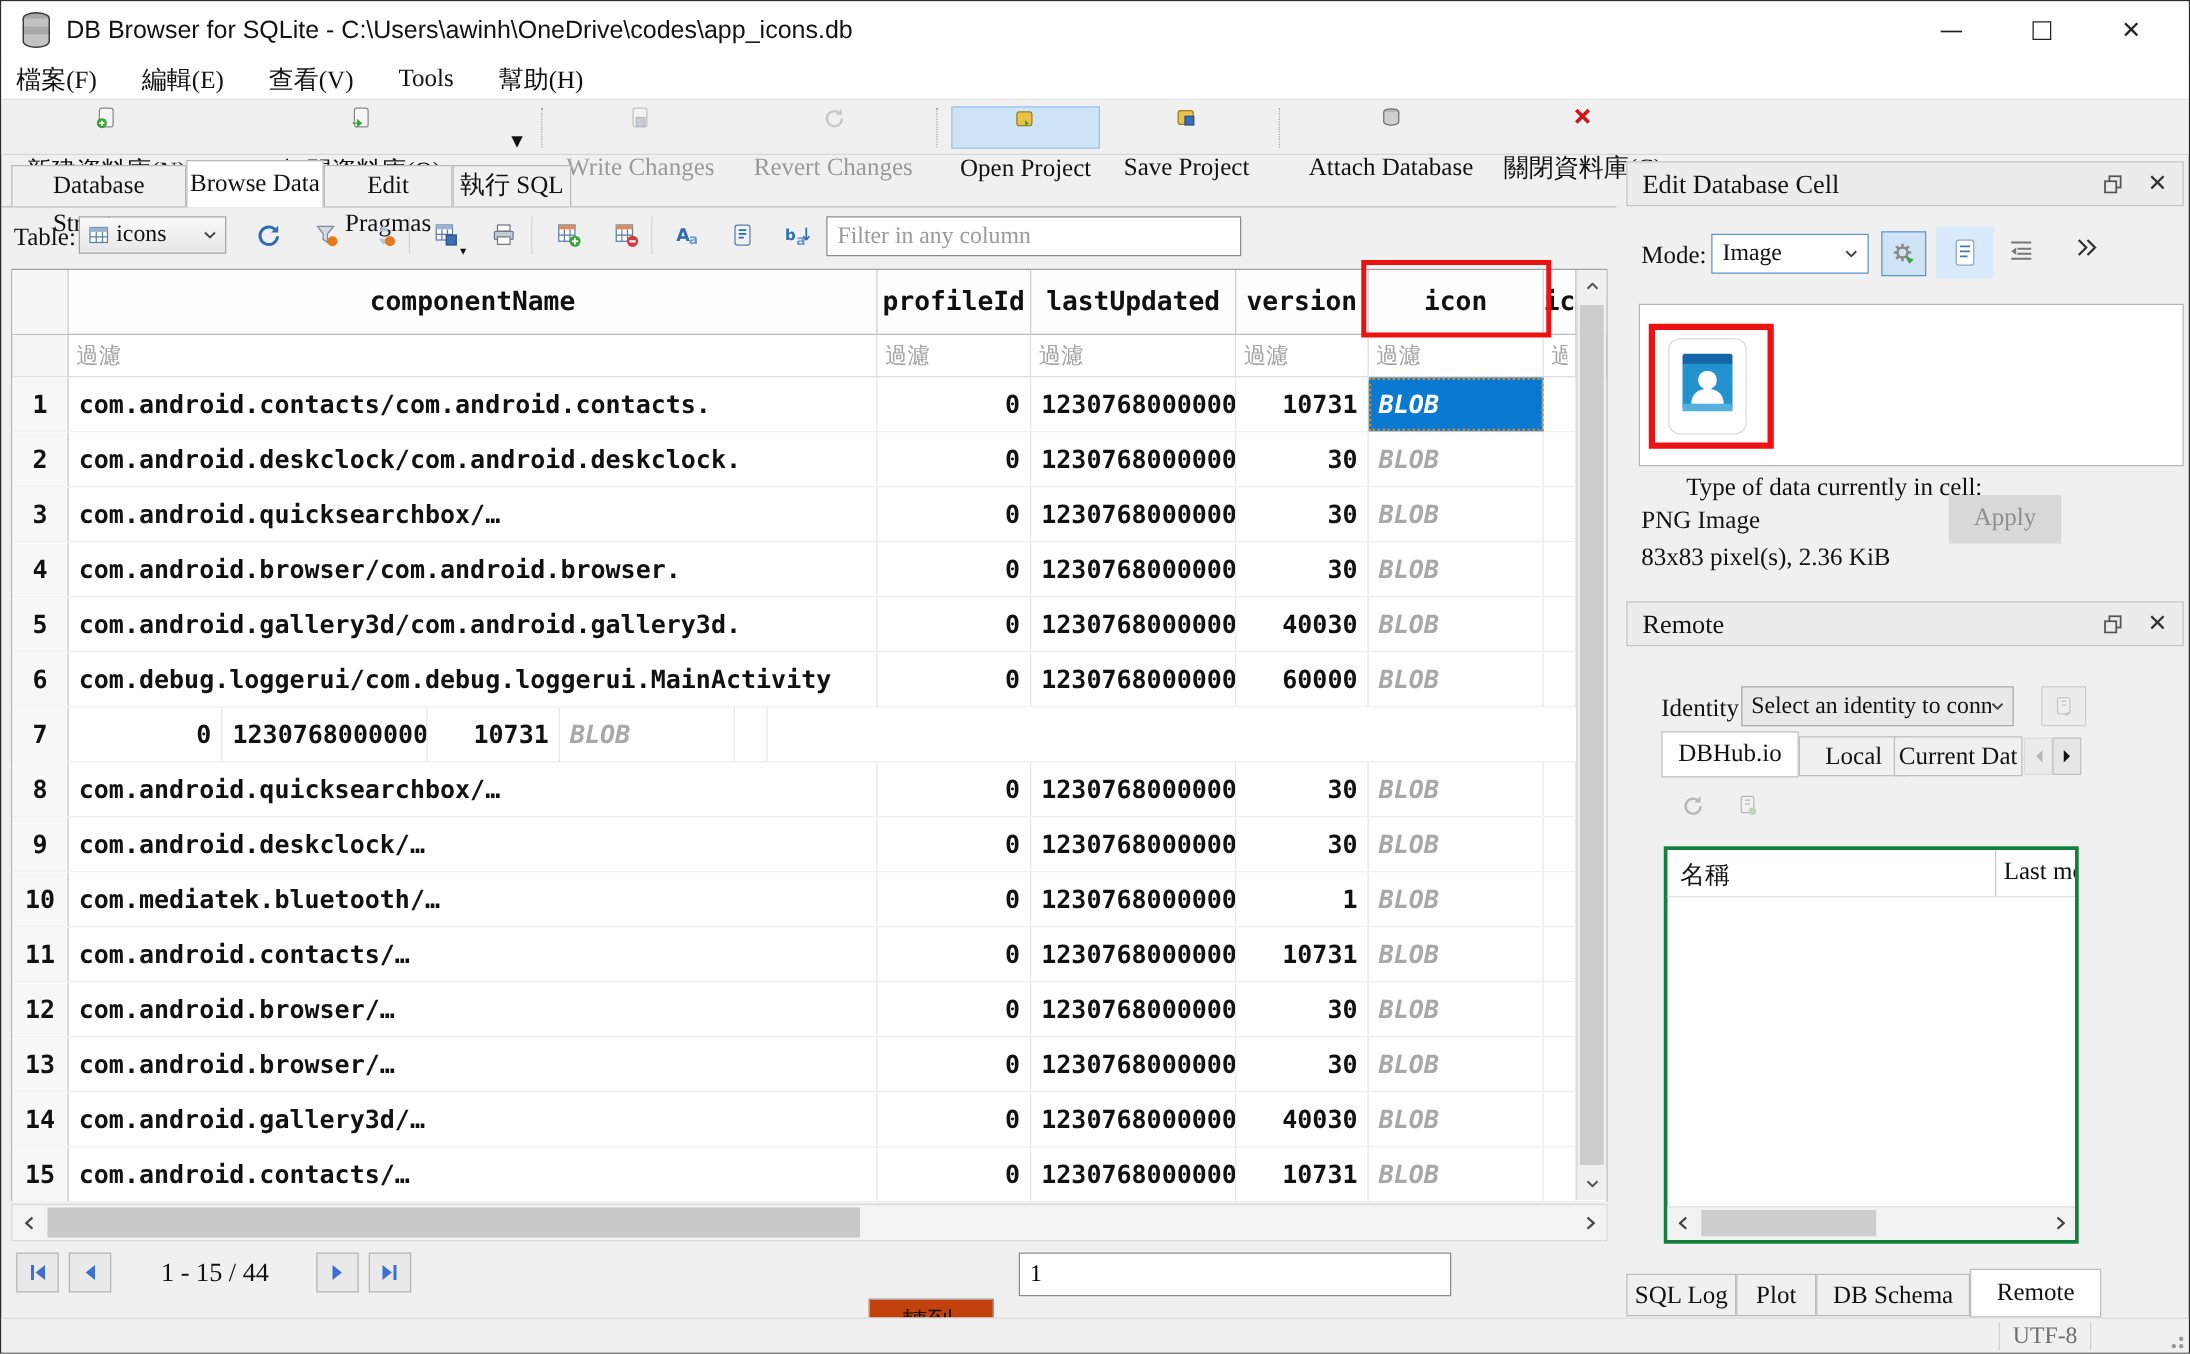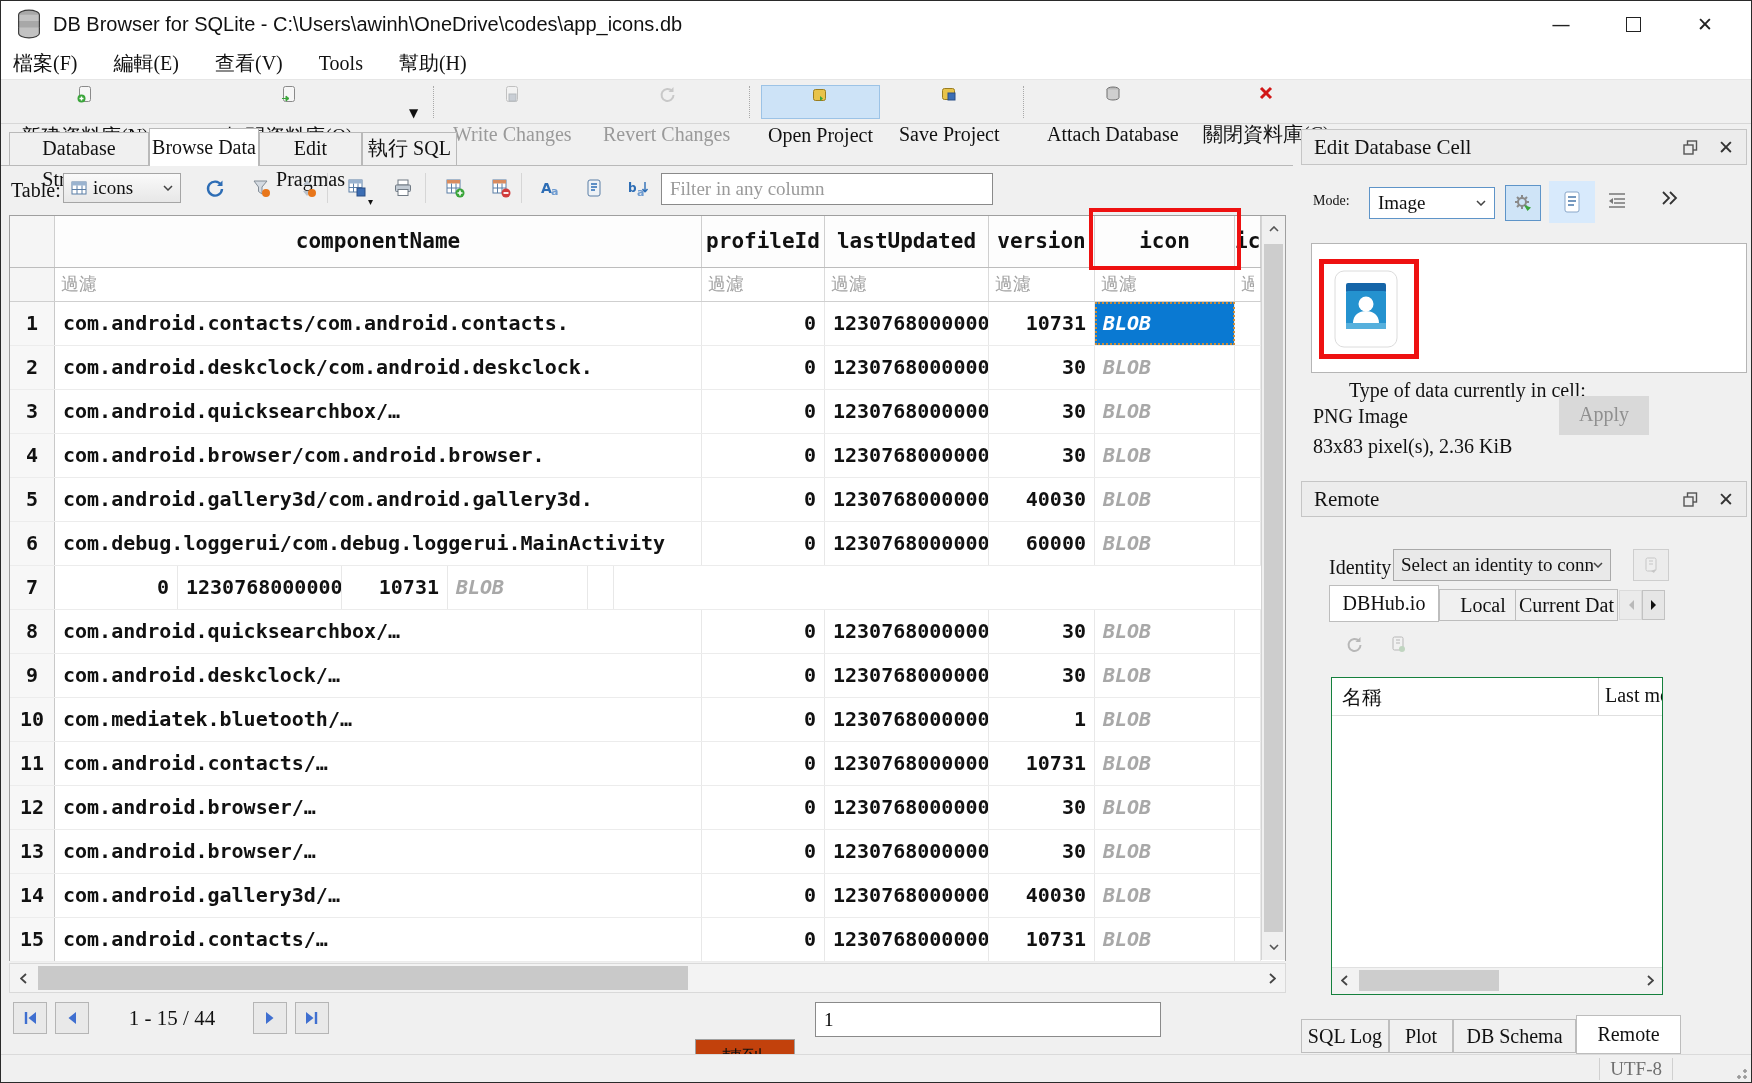--- a/index.html
+++ b/index.html
@@ -92,21 +92,21 @@
     text-align:center;line-height:35px;font-size:20px;margin-top:38px;}
   .goto-input{position:absolute;left:814px;top:3px;width:346px;height:35px;border:1px solid #8a8a8a;
     font-size:19px;padding:0 8px;font-family:inherit;}
 
   
   .panel-hdr{position:absolute;left:1300px;width:446px;height:36px;background:#ececec;border:1px solid #c5c5c5;
     display:flex;align-items:center;padding:0 12px;font-size:21px;}
   .hdr-icons{margin-left:auto;display:flex;gap:20px;align-items:center;}
   .x-glyph{font-family:"DejaVu Sans",sans-serif;font-size:19px;font-weight:bold;color:#333;}
 
-  .mode-label{position:absolute;left:1312px;top:192px;font-size:14px;}
+  .mode-label{position:absolute;left:1312px;top:192px;font-size:20px;}
   .mode-select{position:absolute;left:1368px;top:186px;width:126px;height:32px;border:1px solid #5e94c8;background:#fff;
     display:flex;align-items:center;padding:0 8px;font-size:19px;}
   .gear-btn{position:absolute;left:1504px;top:184px;width:36px;height:36px;background:#cfe4f7;border:1px solid #5e94c8;
     display:flex;align-items:center;justify-content:center;}
   .doc-btn{position:absolute;left:1548px;top:180px;width:46px;height:42px;background:#d8eafc;
     display:flex;align-items:center;justify-content:center;}
   .indent-btn{position:absolute;left:1606px;top:190px;}
   .more-btn{position:absolute;left:1660px;top:190px;}
 
   .preview{position:absolute;left:1310px;top:242px;width:436px;height:130px;background:#fff;border:1px solid #b5b5b5;}
@@ -124,21 +124,21 @@
   .identity-btn{position:absolute;left:1632px;top:548px;width:36px;height:32px;background:#ececec;border:1px solid #c9c9c9;
     display:flex;align-items:center;justify-content:center;opacity:.85;}
 
   .rtab{position:absolute;top:588px;height:32px;background:#f0f0f0;border:1px solid #bdbdbd;
     text-align:center;line-height:30px;font-size:20px;overflow:hidden;white-space:nowrap;}
   .rtab.active{background:#fff;top:584px;height:37px;line-height:35px;z-index:2;}
   .rtab-scroll{position:absolute;top:589px;width:23px;height:30px;background:#e6e6e6;border:1px solid #c2c2c2;
     display:flex;align-items:center;justify-content:center;}
   .remote-toolbtn{position:absolute;top:630px;width:26px;height:26px;display:flex;align-items:center;justify-content:center;opacity:.55;}
 
-  .rlist{position:absolute;left:1330px;top:676px;width:332px;height:318px;background:#fff;border:1px solid #15803d;
+  .rlist{position:absolute;left:1330px;top:676px;width:332px;height:318px;background:#fff;border:3px solid #15803d;
     display:flex;flex-direction:column;}
   .rlist-hdr{height:38px;border-bottom:1px solid #e0e0e0;display:flex;font-size:20px;}
   .rlist-name{flex:1;padding:6px 0 0 10px;}
   .rlist-mod{width:64px;border-left:1px solid #c9c9c9;padding:6px 0 0 6px;overflow:hidden;white-space:nowrap;}
   .rlist-body{flex:1;}
   .rlist-scroll{height:27px;background:#f2f2f2;border-top:1px solid #e0e0e0;position:relative;}
   .rls-thumb{position:absolute;left:27px;top:2px;width:140px;height:21px;background:#cdcdcd;}
   .rls-arrow{position:absolute;top:0;width:24px;height:25px;display:flex;align-items:center;justify-content:center;}
 
   .dtab{position:absolute;top:1018px;height:34px;background:#f0f0f0;border:1px solid #bdbdbd;

